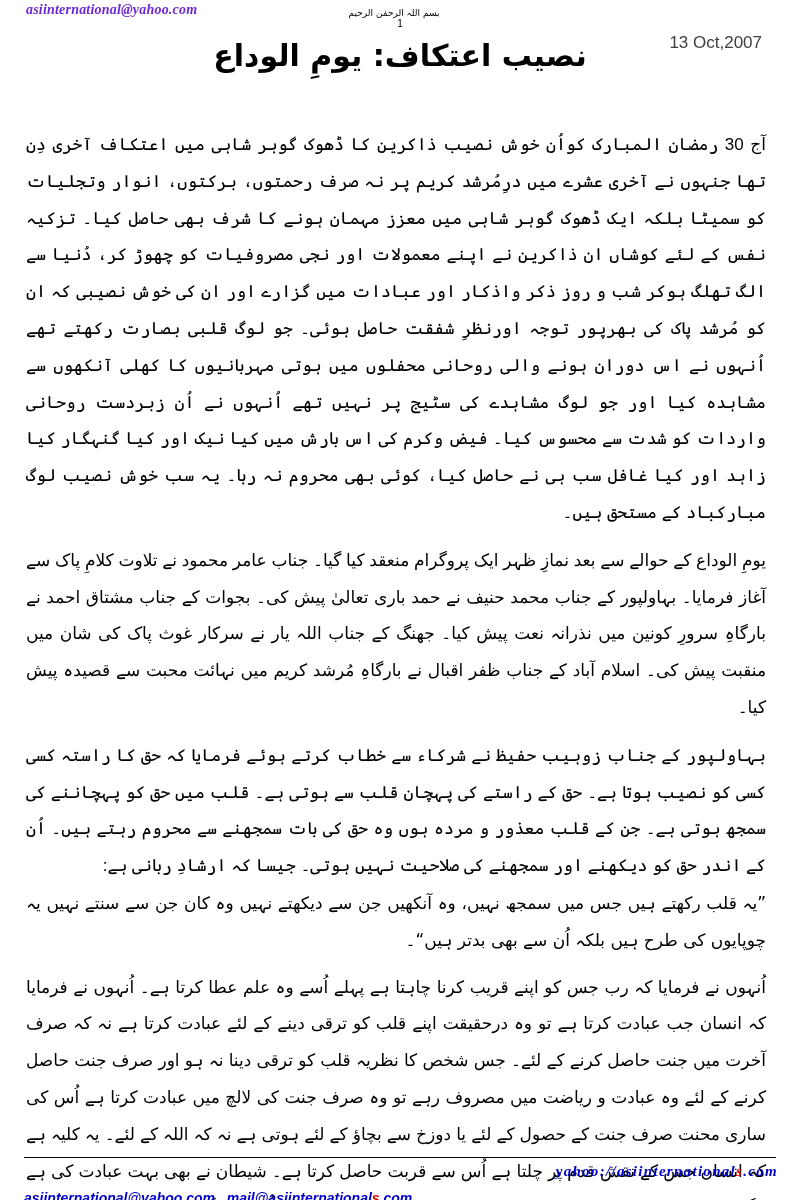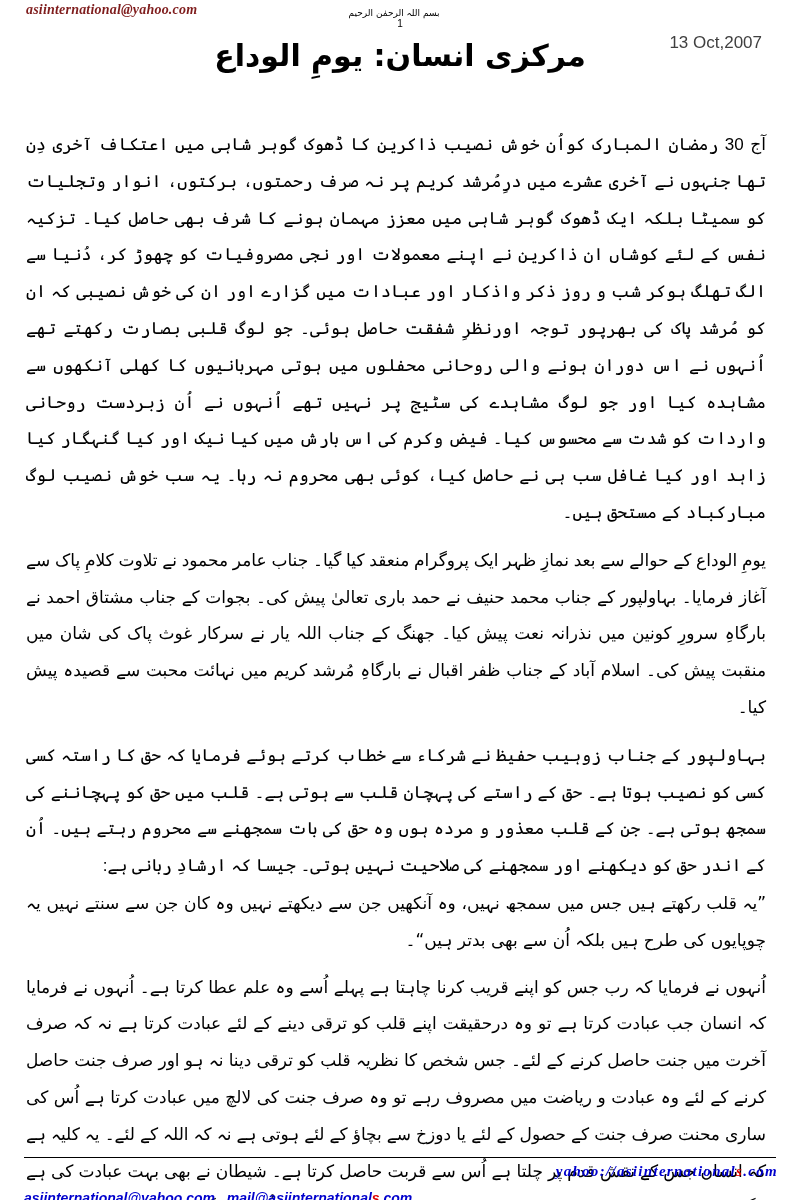--- a/index.html
+++ b/index.html
@@ -16,21 +16,21 @@
       color: #000000;
     }
     .top-email {
       position: absolute;
       left: 26px;
       top: 2px;
       font-family: "Liberation Serif", serif;
       font-style: italic;
       font-weight: bold;
       font-size: 14px;
-      color: #7f1d1d;
+      color: #6d28d9;
       letter-spacing: 0.2px;
     }
     .bismillah {
       position: absolute;
       left: 0;
       width: 788px;
       top: 8px;
       text-align: center;
       font-size: 9px;
       line-height: 10px;
@@ -121,21 +121,21 @@
   </style>
 </head>
 <body>
 
 <a class="top-email">asiinternational@yahoo.com</a>
 
 <div class="bismillah">بسم اللہ الرحمٰن الرحیم</div>
 <div class="page-number">1</div>
 <div class="date">13 Oct,2007</div>
 
-<h1 class="title" style="margin:0;">مرکزی انسان: یومِ الوداع</h1>
+<h1 class="title" style="margin:0;">نصیب اعتکاف: یومِ الوداع</h1>
 
 <div class="content">
   <p class="para">آج 30 رمضان المبارک کواُن خوش نصیب ذاکرین کا ڈھوک گوہر شاہی میں اعتکاف آخری دِن تھا جنہوں نے آخری عشرے میں درِمُرشد کریم پر نہ صرف رحمتوں، برکتوں، انوار وتجلیات کو سمیٹا بلکہ ایک ڈھوک گوہر شاہی میں معزز مہمان ہونے کا شرف بھی حاصل کیا۔ تزکیہ نفس کے لئے کوشاں ان ذاکرین نے اپنے معمولات اور نجی مصروفیات کو چھوڑ کر، دُنیا سے الگ تھلگ ہوکر شب و روز ذکر واذکار اور عبادات میں گزارے اور ان کی خوش نصیبی کہ ان کو مُرشد پاک کی بھرپور توجہ اورنظرِ شفقت حاصل ہوئی۔ جو لوگ قلبی بصارت رکھتے تھے اُنہوں نے اس دوران ہونے والی روحانی محفلوں میں ہوتی مہربانیوں کا کھلی آنکھوں سے مشاہدہ کیا اور جو لوگ مشاہدے کی سٹیج پر نہیں تھے اُنہوں نے اُن زبردست روحانی واردات کو شدت سے محسوس کیا۔ فیض وکرم کی اس بارش میں کیا نیک اور کیا گنہگار کیا زاہد اور کیا غافل سب ہی نے حاصل کیا، کوئی بھی محروم نہ رہا۔ یہ سب خوش نصیب لوگ مبارکباد کے مستحق ہیں۔</p>
   <p class="para">یومِ الوداع کے حوالے سے بعد نمازِ ظہر ایک پروگرام منعقد کیا گیا۔ جناب عامر محمود نے تلاوت کلامِ پاک سے آغاز فرمایا۔ بہاولپور کے جناب محمد حنیف نے حمد باری تعالیٰ پیش کی۔ بجوات کے جناب مشتاق احمد نے بارگاہِ سرورِ کونین میں نذرانہ نعت پیش کیا۔ جھنگ کے جناب اللہ یار نے سرکار غوث پاک کی شان میں منقبت پیش کی۔ اسلام آباد کے جناب ظفر اقبال نے بارگاہِ مُرشد کریم میں نہائت محبت سے قصیدہ پیش کیا۔</p>
   <p class="para" style="margin-bottom:0;">بہاولپور کے جناب زوہیب حفیظ نے شرکاء سے خطاب کرتے ہوئے فرمایا کہ حق کا راستہ کسی کسی کو نصیب ہوتا ہے۔ حق کے راستے کی پہچان قلب سے ہوتی ہے۔ قلب میں حق کو پہچاننے کی سمجھ ہوتی ہے۔ جن کے قلب معذور و مردہ ہوں وہ حق کی بات سمجھنے سے محروم رہتے ہیں۔ اُن کے اندر حق کو دیکھنے اور سمجھنے کی صلاحیت نہیں ہوتی۔ جیسا کہ ارشادِ ربانی ہے:</p>
   <p class="quote">”یہ قلب رکھتے ہیں جس میں سمجھ نہیں، وہ آنکھیں جن سے دیکھتے نہیں وہ کان جن سے سنتے نہیں یہ چوپایوں کی طرح ہیں بلکہ اُن سے بھی بدتر ہیں“۔</p>
   <p class="para">اُنہوں نے فرمایا کہ رب جس کو اپنے قریب کرنا چاہتا ہے پہلے اُسے وہ علم عطا کرتا ہے۔ اُنہوں نے فرمایا کہ انسان جب عبادت کرتا ہے تو وہ درحقیقت اپنے قلب کو ترقی دینے کے لئے عبادت کرتا ہے نہ کہ صرف آخرت میں جنت حاصل کرنے کے لئے۔ جس شخص کا نظریہ قلب کو ترقی دینا نہ ہو اور صرف جنت حاصل کرنے کے لئے وہ عبادت و ریاضت میں مصروف رہے تو وہ صرف جنت کی لالچ میں عبادت کرتا ہے اُس کی ساری محنت صرف جنت کے حصول کے لئے یا دوزخ سے بچاؤ کے لئے ہوتی ہے نہ کہ اللہ کے لئے۔ یہ کلیہ ہے کہ انسان جس کے نقش قدم پر چلتا ہے اُس سے قربت حاصل کرتا ہے۔ شیطان نے بھی بہت عبادت کی ہے مگر وہ قلب سے خالی ہے جو اللہ پاک نے انسان کو عطا فرمایا ہے اور اُسے اپنا گھر قرار دیا ہے۔ جو انسان عبادت کرتا</p>
 </div>
 
 <div class="footer-rule"></div>

